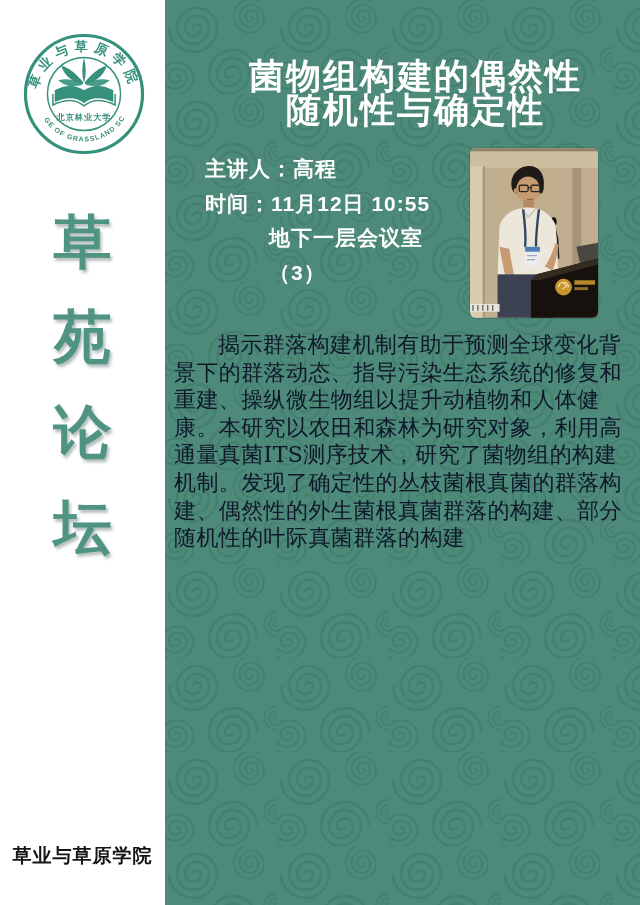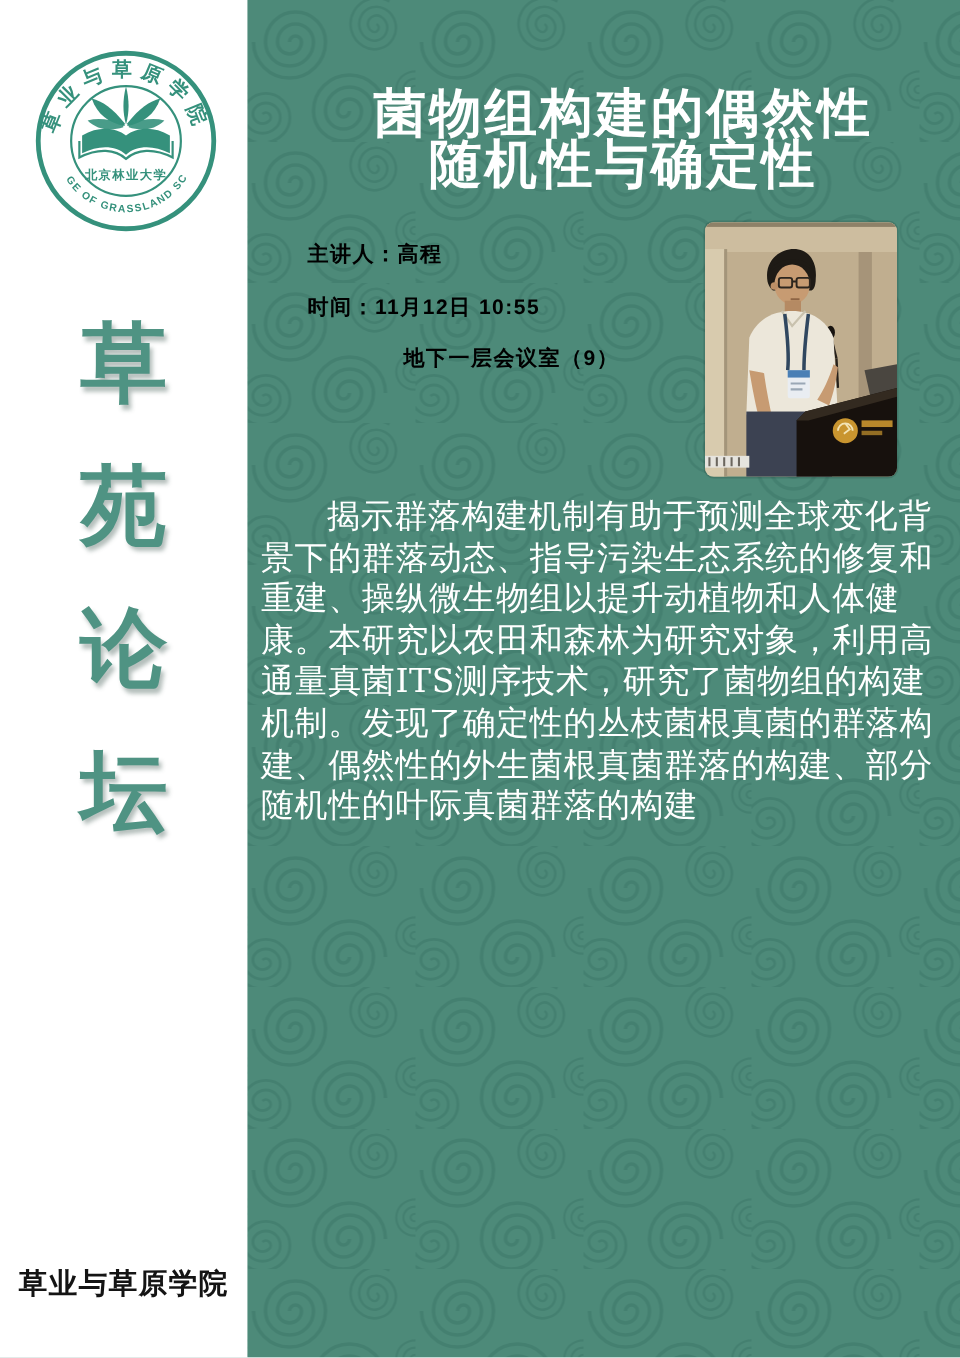--- a/index.html
+++ b/index.html
@@ -12,26 +12,26 @@
           font-family:"DejaVu Serif",serif;font-weight:bold;font-size:58px;line-height:95px;
           color:#4f9383;text-shadow:2px 3px 3px rgba(40,70,60,0.35);}
   .vtitle span{display:block;}
   .college-name{position:absolute;bottom:36px;left:0;width:165px;text-align:center;
           font-size:19px;font-weight:bold;color:#141414;letter-spacing:1px;}
   
   .panel{position:absolute;left:165px;top:0;width:475px;height:905px;background:#4d8a79;overflow:hidden;}
   .swirls{position:absolute;left:0;top:0;width:475px;height:905px;display:block;}
   .title{position:absolute;left:0;top:46px;width:475px;margin:13px;text-align:center;
          color:#ffffff;font-size:35px;line-height:34px;font-weight:800;letter-spacing:2px;}
-  .info{position:absolute;left:40px;top:152px;width:265px;color:#000000;
-        font-size:14px;font-weight:bold;line-height:34.5px;letter-spacing:1px;}
+  .info{position:absolute;left:40px;top:152px;width:265px;color:#ffffff;
+        font-size:21px;font-weight:bold;line-height:34.5px;letter-spacing:1px;}
   .info .indent{padding-left:64px;}
   .photo{position:absolute;left:305px;top:148px;width:128px;height:170px;
          border-radius:6px;overflow:hidden;box-shadow:0 0 0 1px rgba(0,0,0,0.12);}
-  .para{position:absolute;left:9px;width:463px;margin:0;color:#ffffff;
+  .para{position:absolute;left:9px;width:463px;margin:0;color:#0f172a;
         font-family:"DejaVu Serif",serif;font-size:22px;line-height:27.6px;
         text-indent:2em;letter-spacing:0.4px;}
   .abstract{top:331px;}
   .bio{top:559px;}
 </style>
 </head>
 <body>
 
 <div class="poster">
 
@@ -95,21 +95,21 @@
     </svg>
 
     <h1 class="title">
       <span>菌物组构建的偶然性</span><br>
       <span>随机性与确定性</span>
     </h1>
 
     <div class="info">
       <div>主讲人：高程</div>
       <div>时间：11月12日  10:55</div>
-      <div class="indent">地下一层会议室（9）</div>
+      <div class="indent">地下一层会议室（3）</div>
     </div>
 
     <div class="photo">
       <svg viewBox="0 0 130 172" width="128" height="170">
         <rect width="130" height="172" fill="#c0ae8f"></rect>
         <rect width="130" height="20" fill="#cdbd9f"></rect>
         <rect width="130" height="3" fill="#8e8168"></rect>
         <rect x="0" y="18" width="13" height="154" fill="#d8cbae"></rect>
         <rect x="13" y="18" width="2" height="154" fill="#a3957a"></rect>
         <rect x="104" y="20" width="9" height="100" fill="#8f8068" opacity="0.55"></rect>

